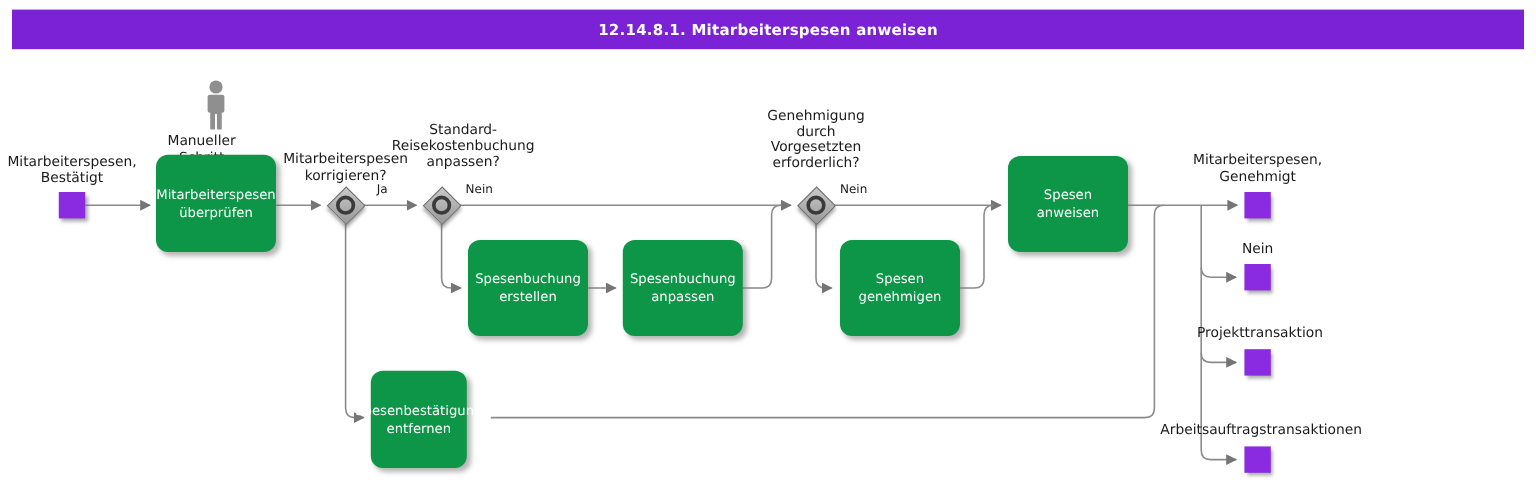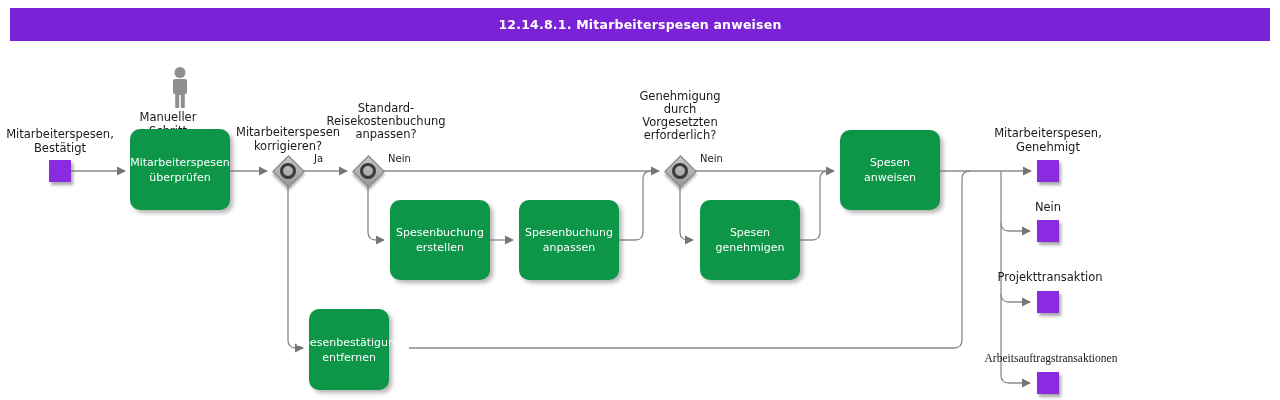--- a/index.html
+++ b/index.html
@@ -130,14 +130,14 @@
 <div class="lbl" style="left:948px; top:126px; width:200px;">Mitarbeiterspesen,
 Genehmigt</div>
 <div class="event" style="left:1037px; top:160px;"></div>
 
 <div class="lbl" style="left:948px; top:200px; width:200px;">Nein</div>
 <div class="event" style="left:1037px; top:220px;"></div>
 
 <div class="lbl" style="left:950px; top:270px; width:200px;">Projekttransaktion</div>
 <div class="event" style="left:1037px; top:291px;"></div>
 
-<div class="lbl" style="left:951px; top:351px; width:200px;font-family:Liberation Serif, serif;">Arbeitsauftragstransaktionen</div>
+<div class="lbl" style="left:951px; top:351px; width:200px;">Arbeitsauftragstransaktionen</div>
 <div class="event" style="left:1037px; top:372px;"></div>
 
 </body></html>

